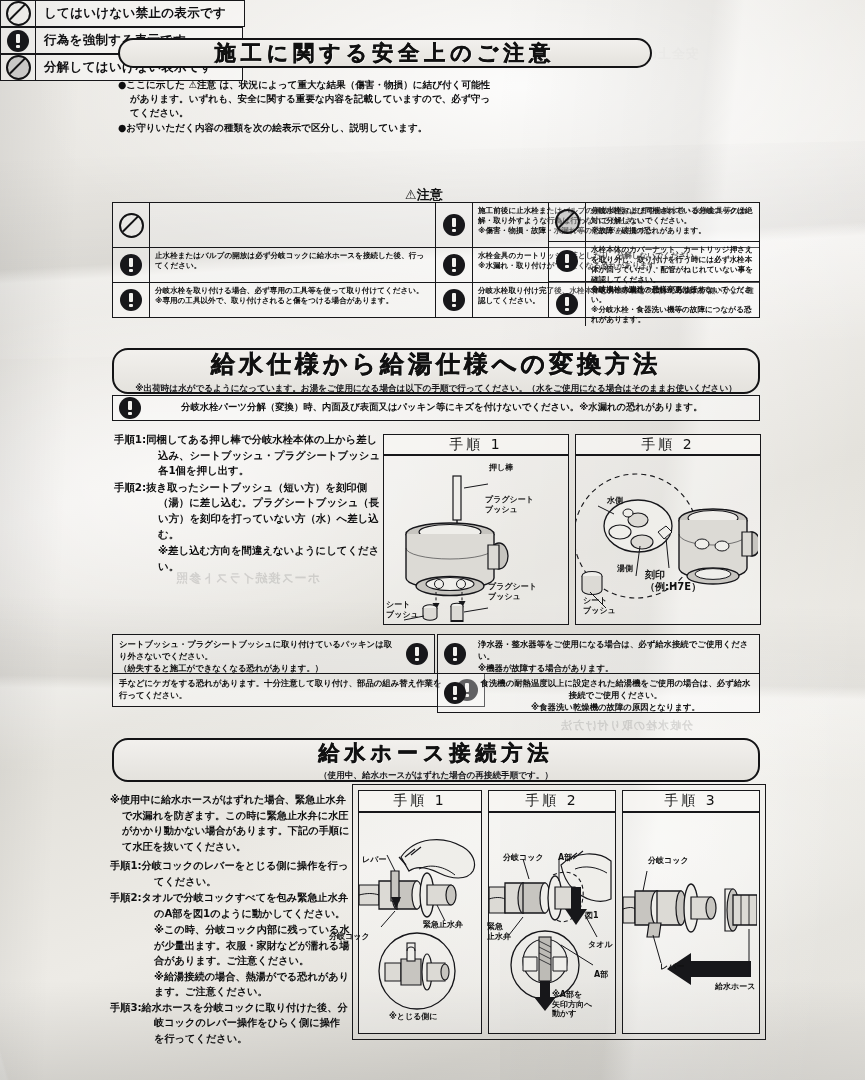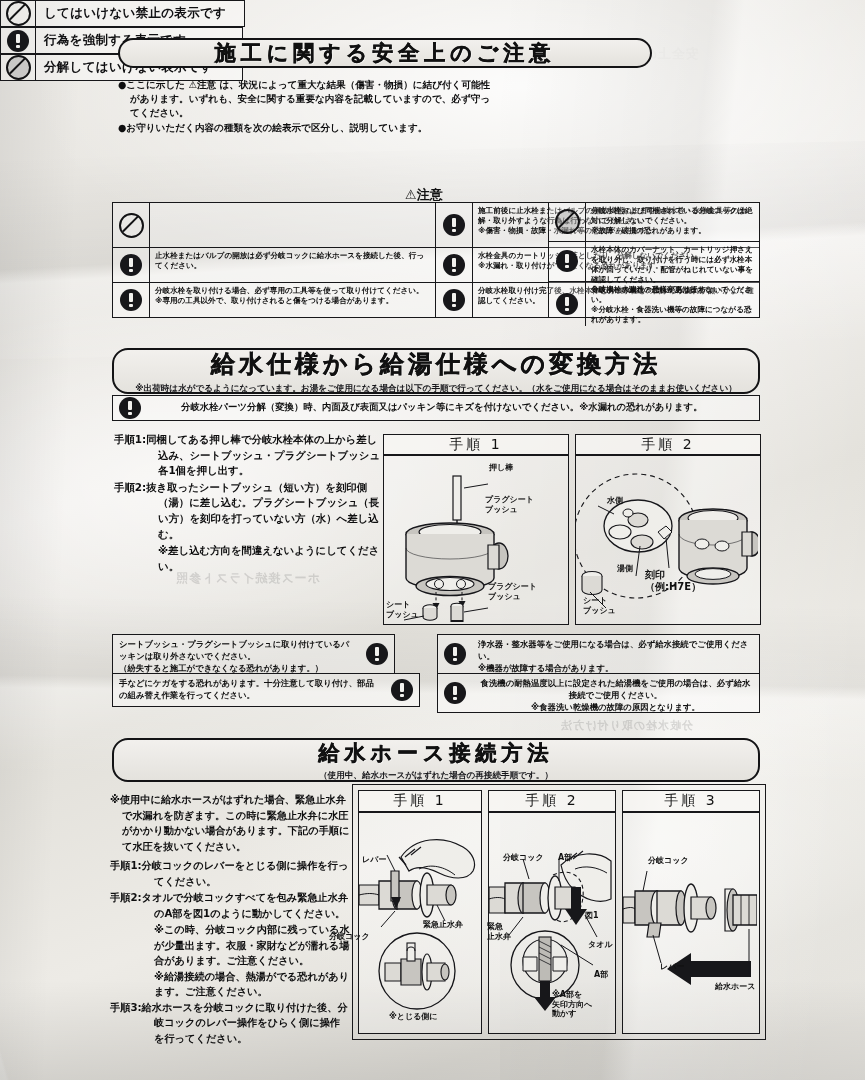--- a/index.html
+++ b/index.html
@@ -326,28 +326,28 @@
 </div>
 <div class="figlab" style="left:485px;top:495px;">プラグシート
 ブッシュ</div>
 <div class="figlab" style="left:583px;top:596px;">シート
 ブッシュ</div>
 <div class="figlab" style="left:607px;top:496px;">水側</div>
 <div class="figlab" style="left:617px;top:564px;">湯側</div>
 <div class="figlab sm" style="left:645px;top:569px;">刻印
 （例:H7E）</div>
 
-<div class="warn-box" style="left:112px;top:634px;width:283px;height:40px;flex-direction:row-reverse;">
+<div class="warn-box" style="left:112px;top:634px;width:323px;height:40px;flex-direction:row-reverse;">
   <div class="ic">
         <span class="ico-excl"></span>
       </div>
   <div class="tx" style="font-size:8.4px;white-space:pre-line;">シートブッシュ・プラグシートブッシュに取り付けているパッキンは取り外さないでください。
 （紛失すると施工ができなくなる恐れがあります。）</div>
 </div>
-<div class="warn-box" style="left:112px;top:673px;width:308px;height:34px;flex-direction:row-reverse;">
+<div class="warn-box" style="left:112px;top:673px;width:373px;height:34px;flex-direction:row-reverse;">
   <div class="ic">
         <span class="ico-excl"></span>
       </div>
   <div class="tx" style="font-size:8.4px;white-space:pre-line;">手などにケガをする恐れがあります。十分注意して取り付け、部品の組み替え作業を行ってください。</div>
 </div>
 <div class="warn-box" style="left:437px;top:634px;width:323px;height:40px;">
   <div class="ic">
         <span class="ico-excl"></span>
       </div>
   <div class="tx" style="font-size:8.4px;white-space:pre-line;">浄水器・整水器等をご使用になる場合は、必ず給水接続でご使用ください。

